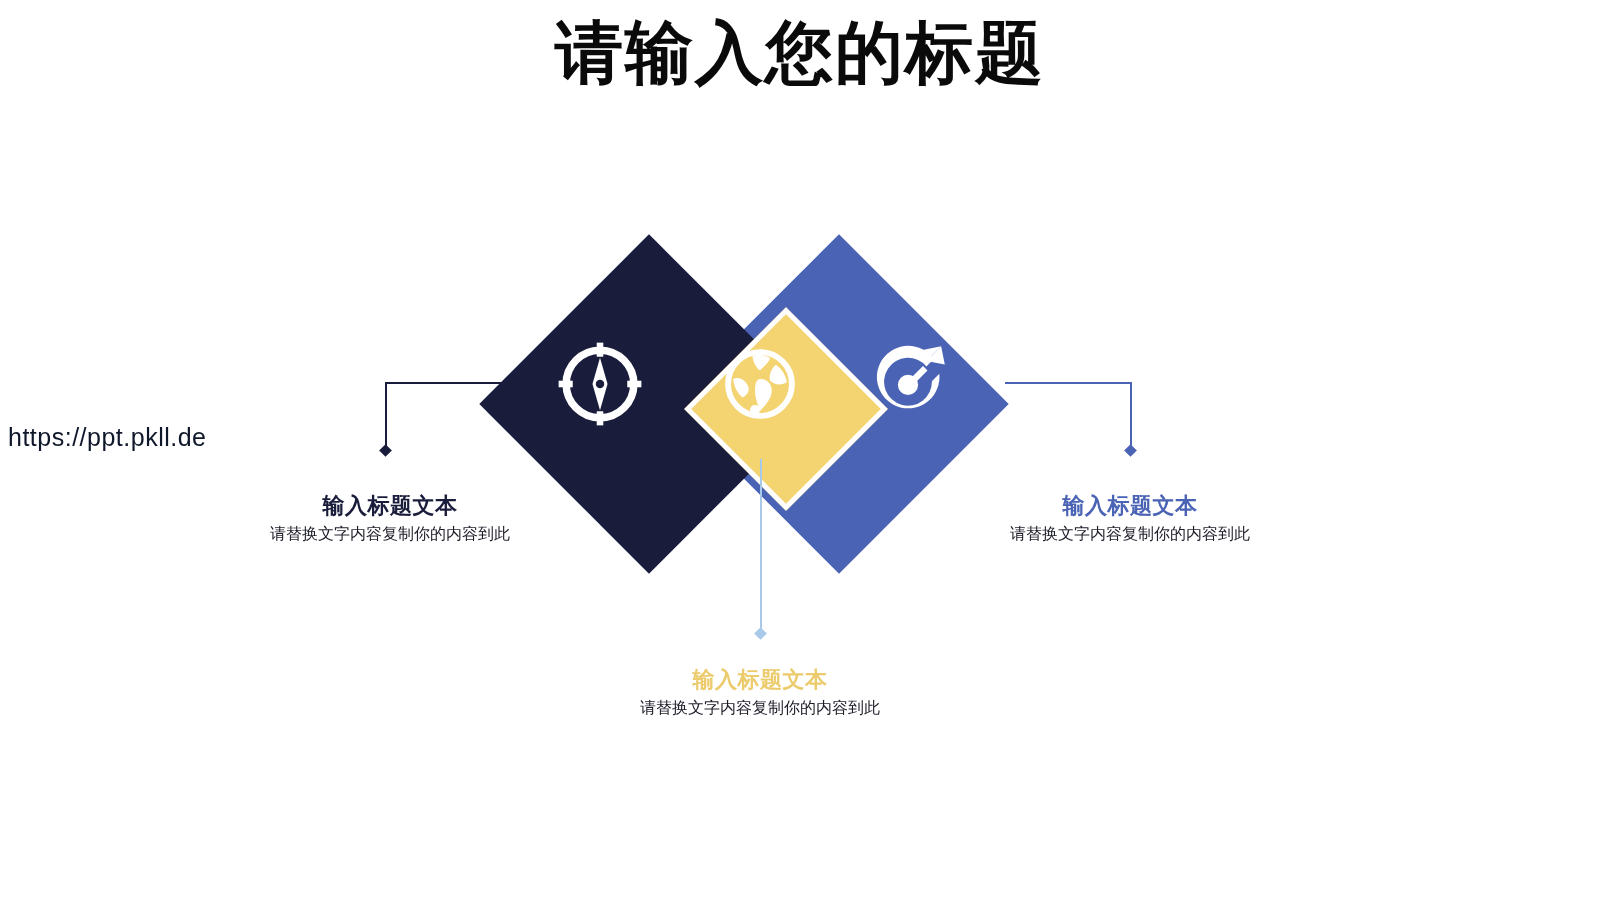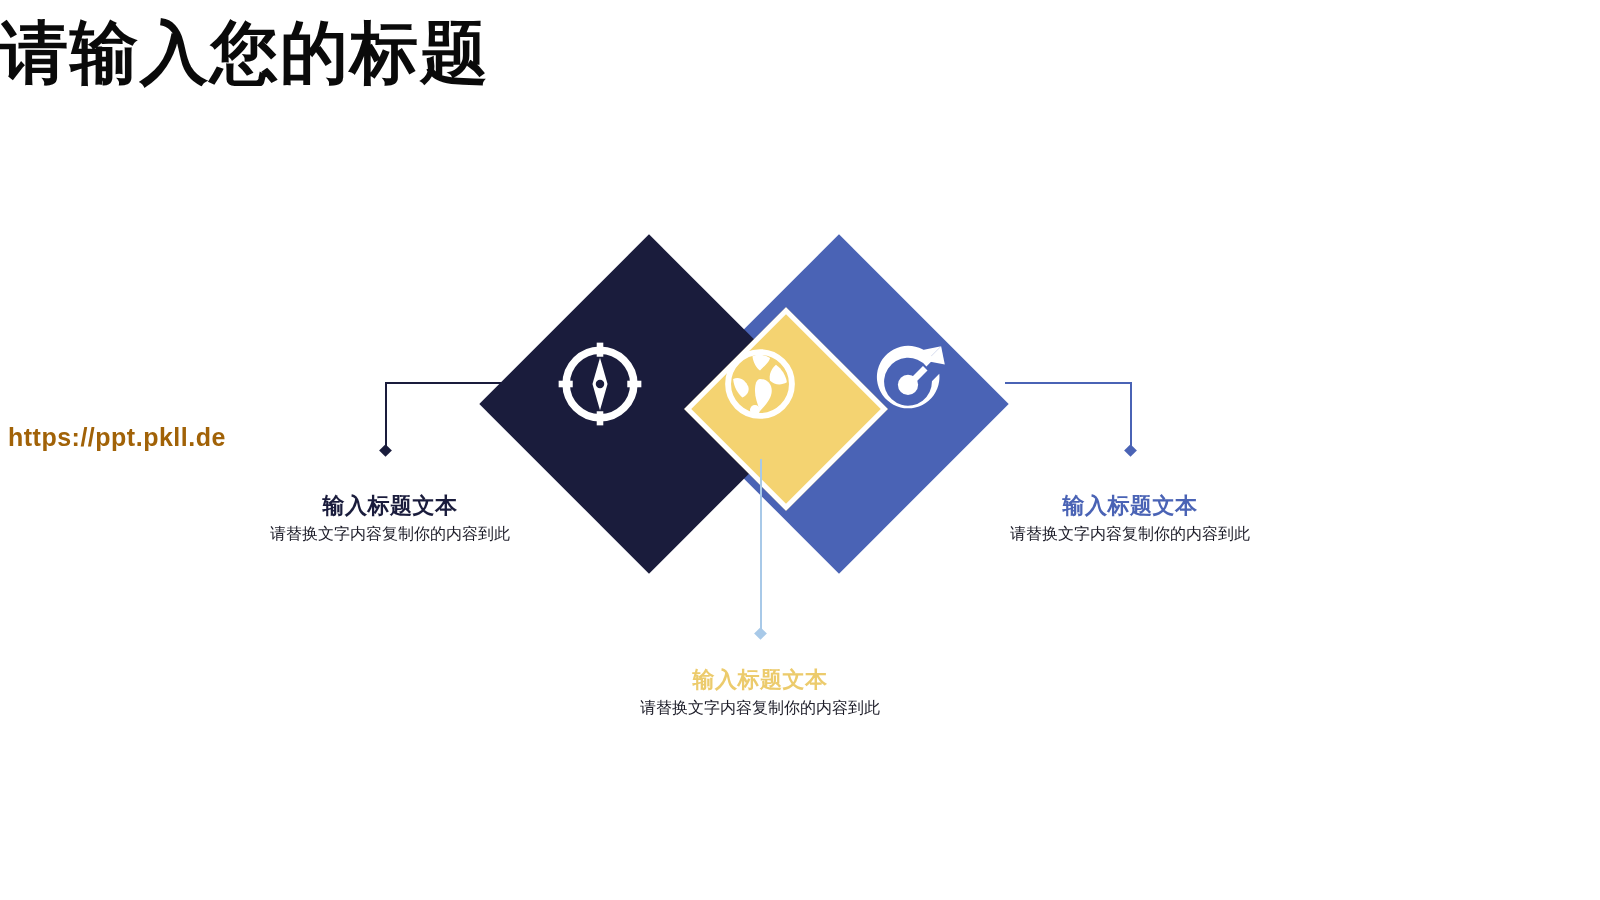--- a/index.html
+++ b/index.html
@@ -14,38 +14,38 @@
     overflow: hidden;
     font-family: "Liberation Sans", "DejaVu Sans", sans-serif;
   }
 
   
   .slide-title {
     position: absolute;
     top: 14px;
     left: 0;
     width: 1600px;
-    text-align: left;
+    text-align: center;
     font-size: 68px;
     line-height: 1.12;
     font-weight: bold;
     color: #0a0a0a;
     letter-spacing: 2px;
     white-space: nowrap;
   }
 
   
   .watermark {
     position: absolute;
     left: 8px;
     top: 423px;
     font-size: 25px;
     letter-spacing: 0.5px;
-    color: #a16207;
-    font-weight: bold;
+    color: #0f172a;
+    font-weight: normal;
     white-space: nowrap;
     user-select: none;
   }
 
   
   .stage {
     position: absolute;
     left: 0;
     top: 4px;
     width: 1600px;

